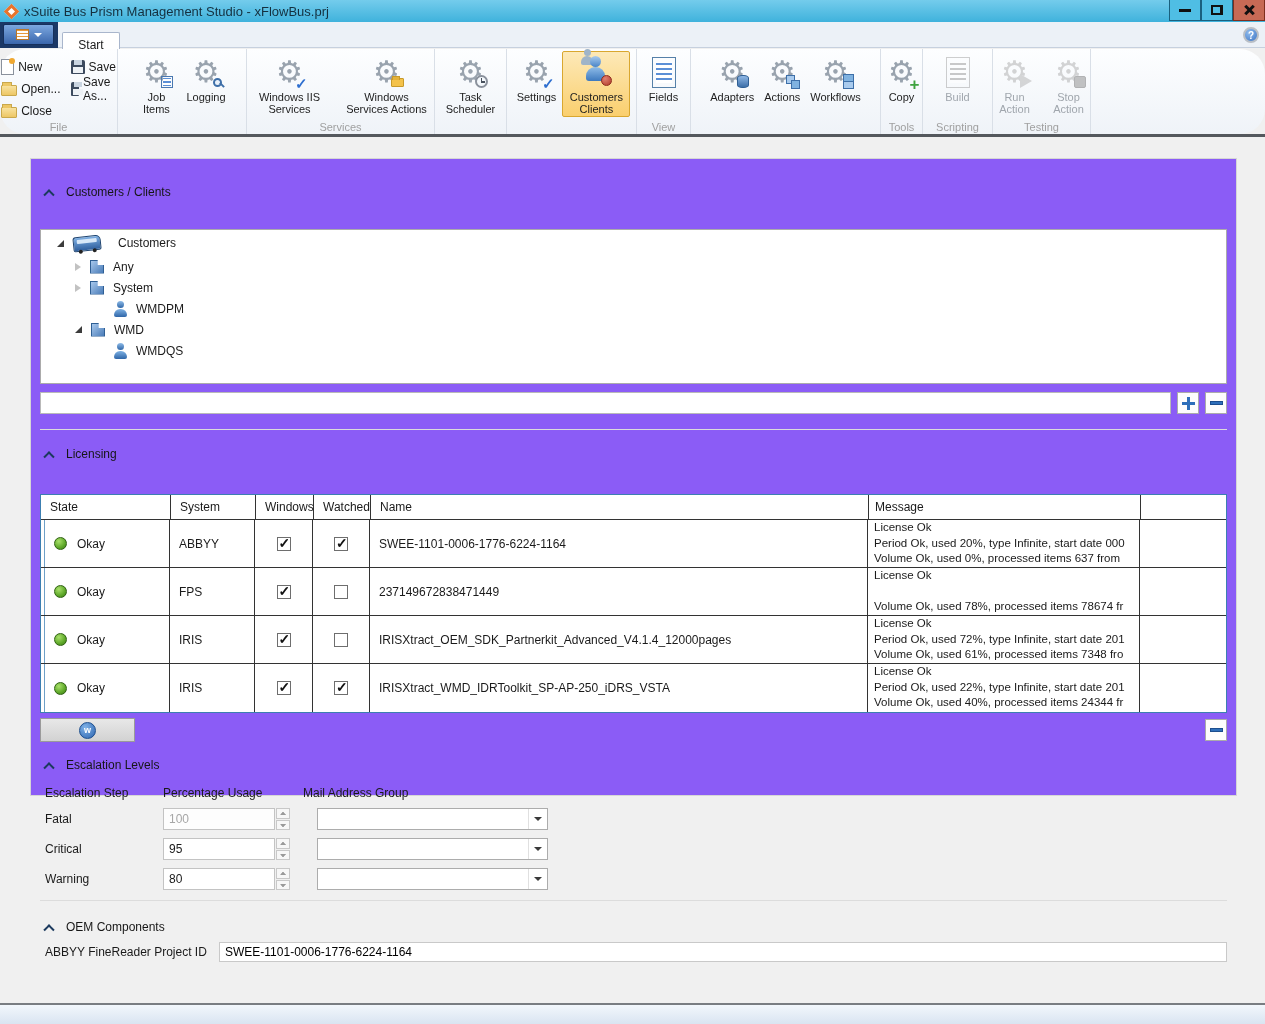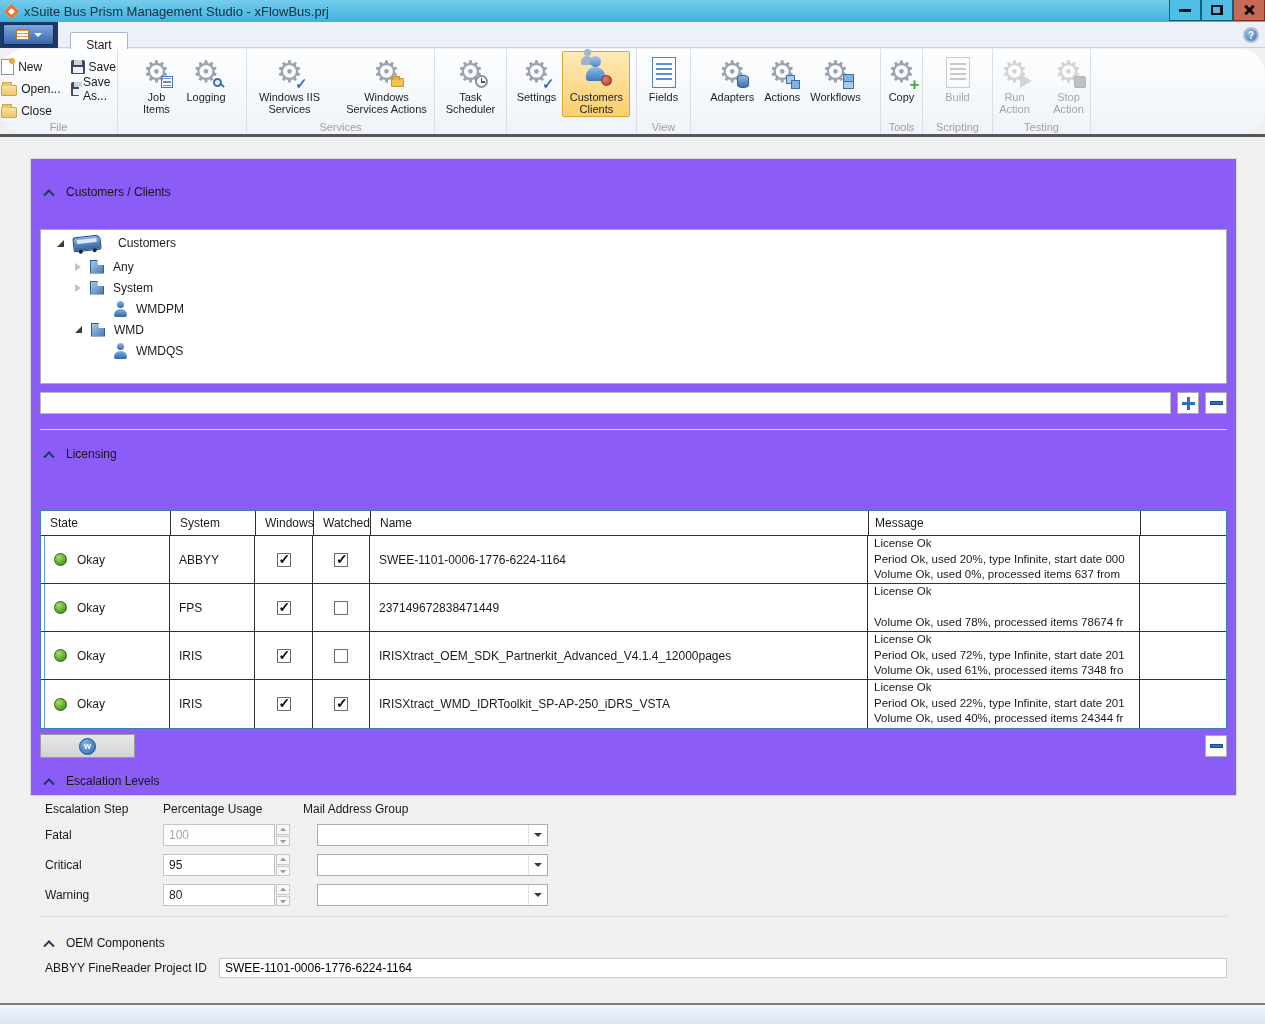--- a/index.html
+++ b/index.html
@@ -30,21 +30,21 @@
   #app-corner { position:absolute; left:0; top:0; width:58px; height:26px; background:#1B3866; }
   #app-menu-btn { position:absolute; left:3px; top:2px; width:51px; height:21px; border:1px solid #16305C;
                   border-radius:2px; background:linear-gradient(#7CA8E0,#3A66AC);
                   display:flex; align-items:center; justify-content:center; gap:5px; }
   .grid-icon { width:13px; height:11px; background:#FDFDFD; border:1px solid #B8762A;
                background-image:repeating-linear-gradient(#E89A3C 0 1px, transparent 1px 3px); }
   .caret-down { width:0; height:0; border-left:4px solid transparent; border-right:4px solid transparent;
                 border-top:4px solid #FFFFFF; }
   #tab-start { position:absolute; left:62px; top:10px; height:24px; width:58px; background:#FFFFFF;
                border:1px solid #A9B6CC; border-bottom:none; border-radius:2px 2px 0 0;
-               display:flex; align-items:center; justify-content:center; font-size:12px;margin-left:8px; }
+               display:flex; align-items:center; justify-content:center; font-size:12px; }
   #help-btn { position:absolute; right:6px; top:5px; width:16px; height:16px; border-radius:50%;
               background:radial-gradient(circle at 35% 30%, #8FBCEE, #3C74C4);
               border:2px solid #B9BFC6; color:#fff; font-size:10px; font-weight:bold;
               display:flex; align-items:center; justify-content:center; }
 
   
   #ribbon { position:absolute; left:0; top:49px; width:1265px; height:85px;
             background:linear-gradient(#FDFEFF,#EFF3F8); display:flex;border-radius:25px; }
   #ribbon-dark-strip { position:absolute; left:0; top:134px; width:1265px; height:3px; background:#54585D; }
   .rgroup { position:relative; height:85px; border-right:1px solid #D9DFE7; padding:2px 4px 14px;
@@ -137,21 +137,21 @@
   #add-row { margin-top:8px; display:flex; gap:6px; }
   #add-input { flex:1; height:22px; border:1px solid #B9B9B9; background:#fff; font-size:12px; padding:0 4px; }
   .sq-btn { width:22px; height:22px; background:#FDFDFD; border:1px solid #ABABAB;
             display:flex; align-items:center; justify-content:center; }
   .plus-glyph { position:relative; width:13px; height:13px; }
   .plus-glyph::before { content:""; position:absolute; left:5px; top:0; width:3px; height:13px; background:#2E6FBA; }
   .plus-glyph::after  { content:""; position:absolute; left:0; top:5px; width:13px; height:3px; background:#2E6FBA; }
   .minus-glyph { width:13px; height:4px; background:#2E6FBA; border:1px solid #1C4E8E; }
 
   
-  #lic-table { margin-top:49px; background:#fff; border:1px solid #3C7FB1; font-size:12px; }
+  #lic-table { margin-top:33px; background:#fff; border:1px solid #3C7FB1; font-size:12px; }
   .lt-header { display:flex; height:25px; border-bottom:1px solid #333; }
   .lt-header > div { display:flex; align-items:center; padding-left:9px; border-right:1px solid #333; }
   .lt-row { display:flex; height:48px; border-bottom:1px solid #333; }
   .lt-row:last-child { border-bottom:none; }
   .lt-row > div { border-right:1px solid #333; display:flex; align-items:center; }
   .lt-header > div:last-child, .lt-row > div:last-child { border-right:none; }
   .c-strip { width:4px; border-right:1px solid #6FA0C8 !important; }
   .c-state-h { width:130px; } .c-state { width:125px; padding-left:9px; gap:10px; }
   .c-system { width:85px; padding-left:9px; }
   .c-det { width:58px; justify-content:center; }

